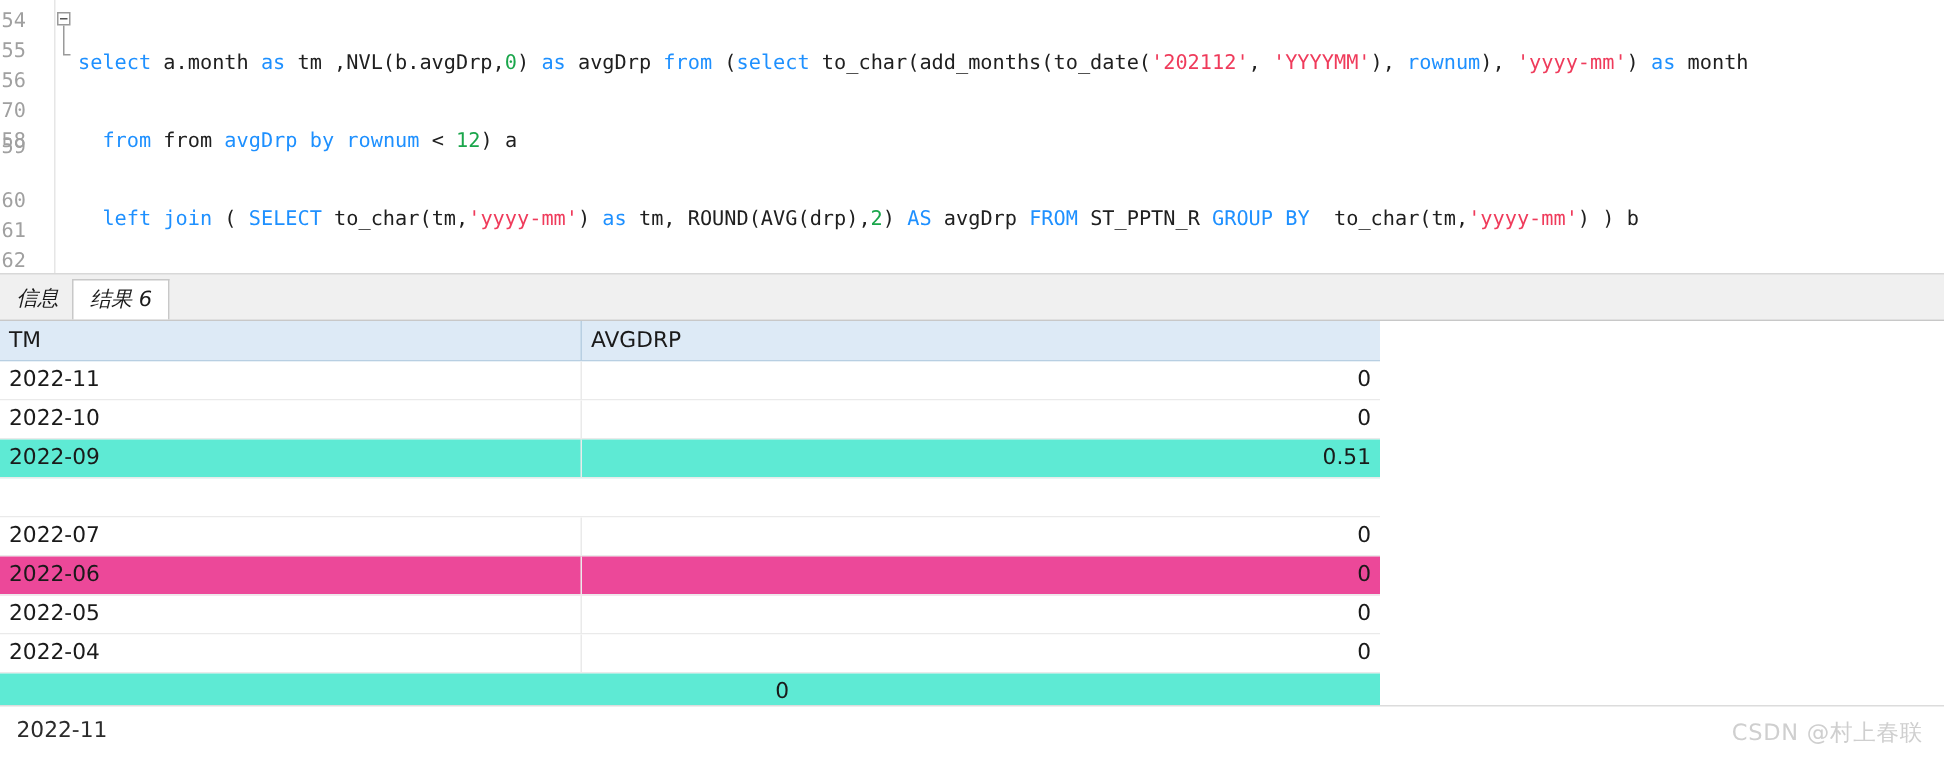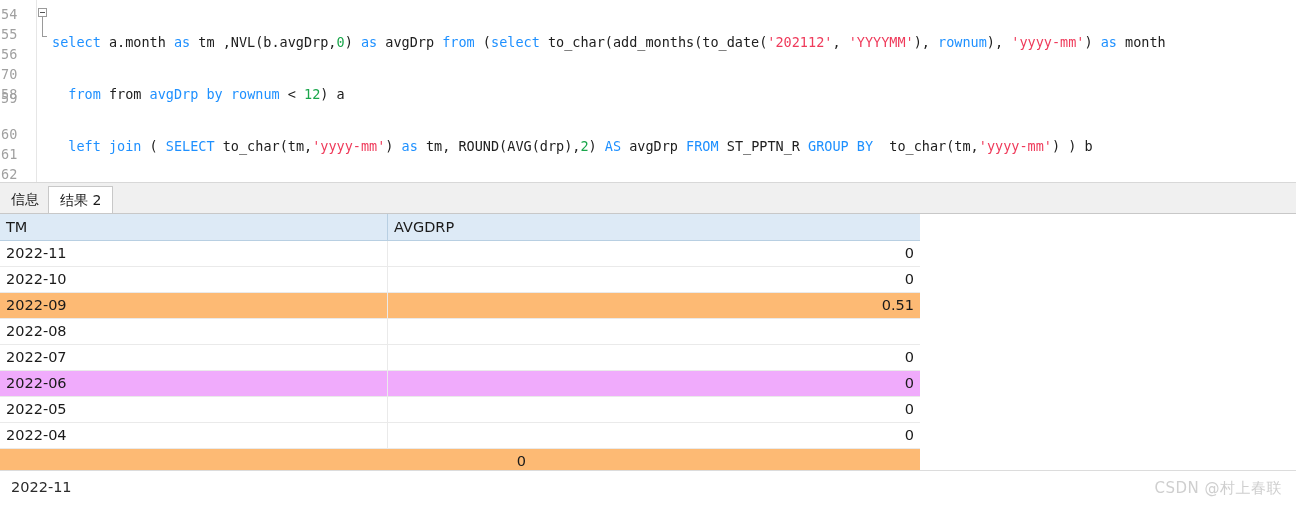--- a/index.html
+++ b/index.html
@@ -96,20 +96,21 @@
 
   
   .tabstrip {
     position: absolute;
     left: 0; top: 182px;
     width: 1296px;
     height: 32px;
     background: #f0f0f0;
     border-top: 1px solid #d8d8d8;
     box-sizing: border-box;
+    font-style: italic;
   }
   .tab {
     position: absolute;
     top: 3px;
     height: 29px;
     box-sizing: border-box;
     font-size: 14px;
     color: #1a1a1a;
     line-height: 27px;
     padding: 0 11px;
@@ -162,22 +163,22 @@
   .ghead .c-tm  { width: 388px; border-right: 1px solid #b8cfe2; }
   .ghead .c-avg { width: 532px; }
 
   .grow {
     display: flex;
     height: 26px;
     box-sizing: border-box;
     border-bottom: 1px solid #eaeaea;
     background: #ffffff;
   }
-  .grow.alt      { background: #fdba74; }
-  .grow.selected { background: #f0abfc; }
+  .grow.alt      { background: #5eead4; }
+  .grow.selected { background: #ec4899; }
 
   .grow .cell {
     font-size: 14.5px;
     color: #1a1a1a;
     line-height: 25px;
     box-sizing: border-box;
     font-family: "DejaVu Sans", sans-serif;
     position: relative;
   }
   .grow .c-tm {
@@ -248,21 +249,21 @@
     
     
     
     
     
   </div>
 </div>
 
 <div class="tabstrip">
   <div class="tab inactive">信息</div>
-  <div class="tab active">结果 2</div>
+  <div class="tab active">结果 6</div>
 </div>
 
 <div class="gridwrap">
   <div class="grid">
 
     <div class="ghead">
       <div class="cell c-tm">TM</div>
       <div class="cell c-avg">AVGDRP</div>
     </div>
 
@@ -275,21 +276,20 @@
       <div class="cell c-tm">2022-10</div>
       <div class="cell c-avg">0</div>
     </div>
 
     <div class="grow alt">
       <div class="cell c-tm">2022-09</div>
       <div class="cell c-avg">0.51</div>
     </div>
 
     <div class="grow">
-      <div class="cell c-tm">2022-08</div>
     </div>
 
     <div class="grow">
       <div class="cell c-tm">2022-07</div>
       <div class="cell c-avg">0</div>
     </div>
 
     <div class="grow selected">
       <div class="cell c-tm">2022-06</div>
       <div class="cell c-avg">0</div>

